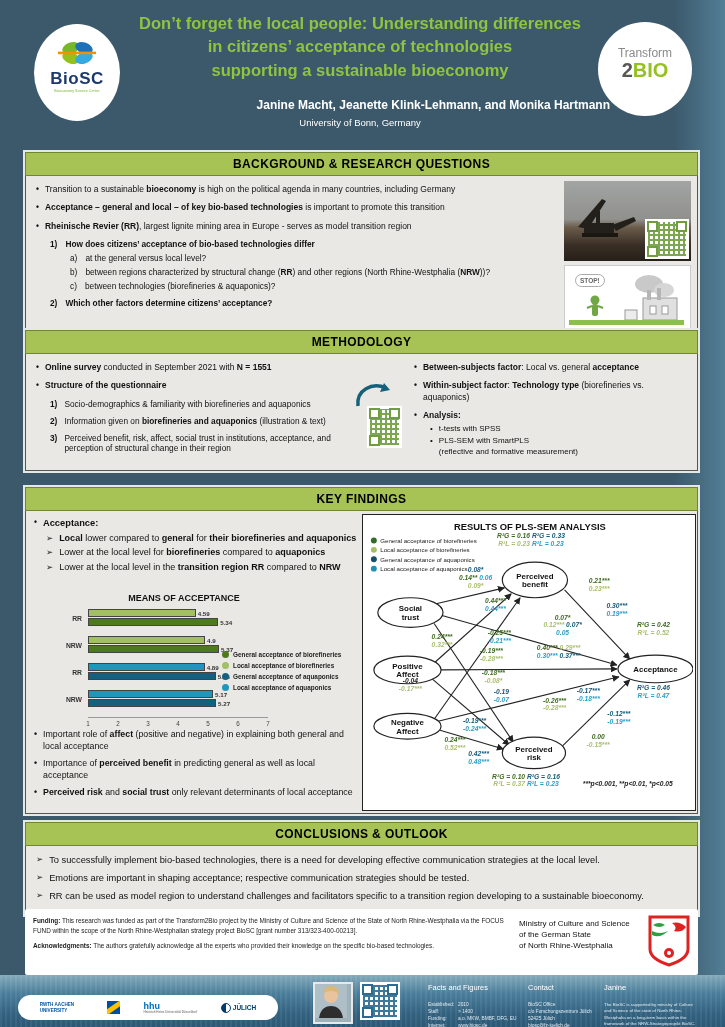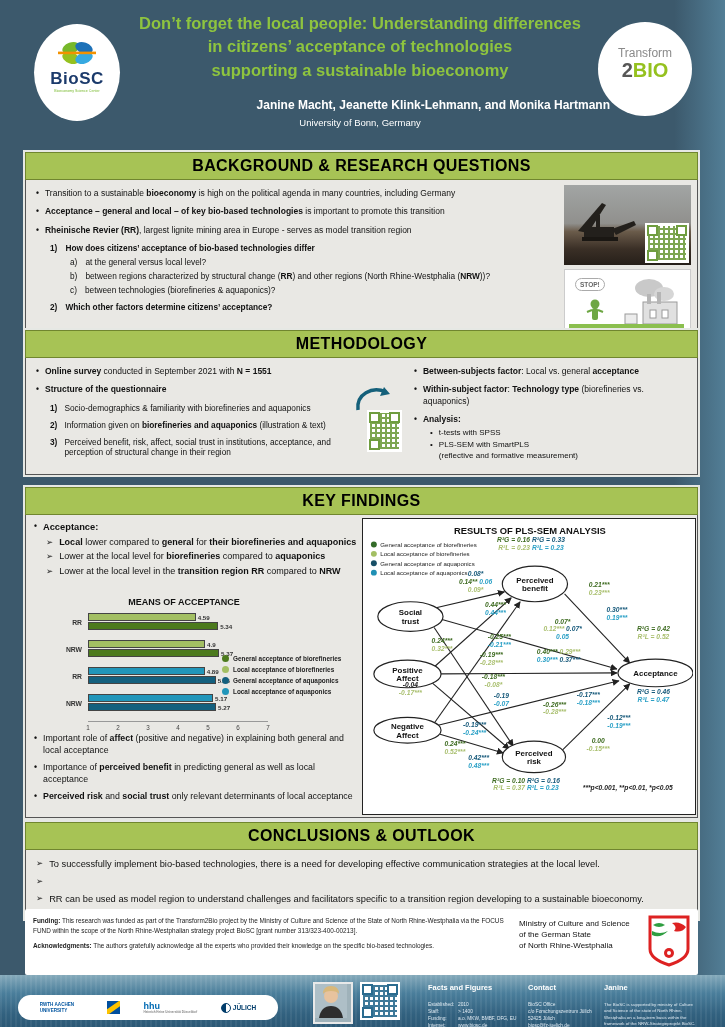--- a/index.html
+++ b/index.html
@@ -22,21 +22,21 @@
   .biosc .tg{font-size:3.6px;color:#76b82a;margin-top:2px;}
   .t2b{position:absolute;right:33px;top:22px;width:94px;height:94px;background:#fff;
      border-radius:50%;text-align:center;}
   .t2b .l1{margin-top:24px;font-size:12px;color:#8a8a8a;}
   .t2b .l2{font-size:20px;font-weight:bold;line-height:1.05;}
   .t2b .l2 .n2{color:#575756;}
   .t2b .l2 .nb{color:#95c11f;}
   
   .sec{position:absolute;left:25px;width:673px;box-shadow:0 0 0 2px #e6e8e4;}
   .sec-head{background:#a7c355;border:1px solid #70862f;text-align:center;
-     font-weight:bold;font-size:16px;letter-spacing:.4px;padding:4px 0;color:#000;}
+     font-weight:bold;font-size:12px;letter-spacing:.4px;padding:4px 0;color:#000;}
   .sec-body{background:#e9e8e4;border:1px solid #555;border-top:none;position:relative;}
   .b{display:flex;gap:6px;font-size:8.5px;line-height:1.35;margin-bottom:7px;}
   .b .mk{font-weight:bold;}
   .arrow-b{display:flex;gap:6px;font-size:9.3px;line-height:1.3;margin-bottom:8px;}
   .arrow-b .mk{color:#222;font-size:8.5px;}
   
   #sec-bg{top:152px;}
   #sec-bg .sec-body{height:158px;padding:8px 8px 0 10px;display:flex;}
   .bg-left{width:520px;}
   .q{font-size:8.3px;line-height:1.3;}
@@ -115,21 +115,21 @@
   .lg-bonn::before{content:"";position:absolute;left:-4px;top:4px;width:22px;height:5px;
      background:#fdc300;transform:rotate(-35deg);}
   .lg-hhu{font-size:9px;font-weight:bold;color:#006ab3;}
   .lg-hhu small{font-size:3px;color:#888;display:block;line-height:1;}
   .lg-juelich{font-size:6.5px;font-weight:bold;color:#023d6b;display:flex;align-items:center;gap:2px;}
   .lg-juelich .moon{width:8px;height:8px;border-radius:50%;background:linear-gradient(90deg,#023d6b 50%,#fff 50%);border:1px solid #023d6b;}
   .portrait{position:absolute;left:313px;top:7px;width:36px;height:38px;background:#9fb2ba;
      border:2px solid #e9e9e9;overflow:hidden;}
   .band .qr{position:absolute;left:360px;top:7px;width:40px;height:38px;}
   .bcol{position:absolute;top:8px;color:#fff;}
-  .bcol .bt{font-weight:bold;font-size:7.5px;margin-bottom:10px;}
+  .bcol .bt{font-weight:normal;font-size:7.5px;margin-bottom:10px;}
   .bcol .br{display:flex;font-size:4.8px;line-height:1.45;color:#dfeaf2;}
   .bcol .bl{width:30px;}
   .bcol .bv{}
   .bcol .bline{font-size:4.8px;line-height:1.45;color:#dfeaf2;}
   #col-facts{left:428px;width:96px;}
   #col-contact{left:528px;width:72px;}
   #col-support{left:604px;width:92px;}
   #col-support .bline{font-size:4.4px;}
   b{font-weight:bold;}
 </style>
@@ -530,20 +530,21 @@
 
   <section class="sec" id="sec-conc">
     <div class="sec-head">CONCLUSIONS &amp; OUTLOOK</div>
     <div class="sec-body">
       <div class="arrow-b">
           <span class="mk">➢</span>
           <span>To successfully implement bio-based technologies, there is a need for developing effective communication strategies at the local level.</span>
         </div>
       <div class="arrow-b">
           <span class="mk">➢</span>
+          <span>Emotions are important in shaping acceptance; respective communication strategies should be tested.</span>
         </div>
       <div class="arrow-b">
           <span class="mk">➢</span>
           <span>RR can be used as model region to understand challenges and facilitators specific to a transition region developing to a sustainable bioeconomy.</span>
         </div>
     </div>
   </section>
 
   <div class="funding">
     <div class="txt">

